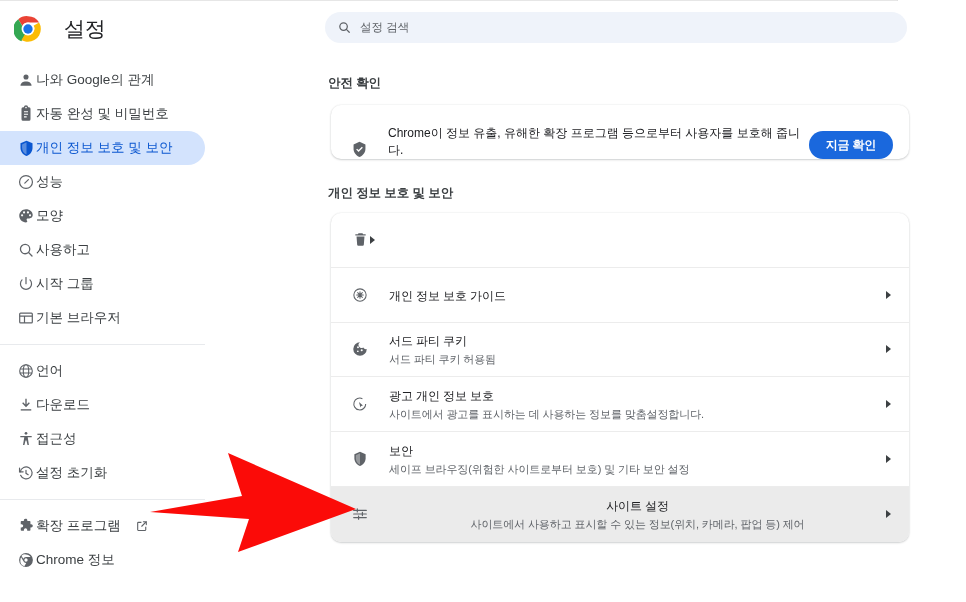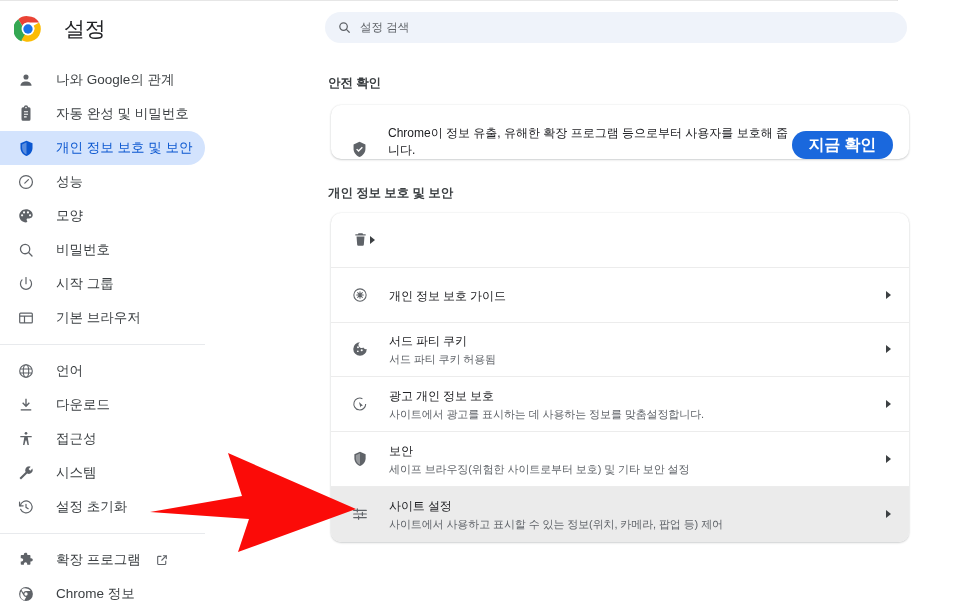--- a/index.html
+++ b/index.html
@@ -45,21 +45,20 @@
     cursor: pointer;
   }
   .nav-item .ic {
     flex: 0 0 20px; width: 20px; height: 20px;
     margin-left: 16px;
     display: flex; align-items: center; justify-content: center;
     color: #5f6368;
   }
   .nav-item .ic svg { display: block; }
   .nav-label {
-    margin-left: 20px;
     font-size: 13.5px; color: #3c4043;
     white-space: nowrap;
   }
   .nav-item.selected { background: #d3e3fd; }
   .nav-item.selected .nav-label { color: #0b57d0; font-weight: 500; }
   .nav-item.selected .ic { color: #0b57d0; }
   .ext-ic { margin-left: 14px; color: #5f6368; display: flex; }
   .nav-sep {
     height: 1px; width: 205px;
     background: #e8eaed;
@@ -109,39 +108,39 @@
   .sc-text {
     margin-left: 19px;
     font-size: 12px; color: #202124;
     flex: 1;
   }
   .sc-btn {
     margin-right: 16px;
     height: 28px; padding: 0 17px;
     background: #1a68dd;
     border: none; border-radius: 14px;
-    color: #ffffff; font-size: 16px; font-weight: 700;
+    color: #ffffff; font-size: 12px; font-weight: 700;
     font-family: "Liberation Sans", sans-serif;
     cursor: pointer;
     letter-spacing: -0.2px;
   }
 
   #privacy-card {
     left: 31px; top: 212px;
     width: 578px; height: 329px;
     overflow: hidden;
   }
   .row {
     position: relative;
     display: flex; align-items: center;
     height: 54.8px;
     border-bottom: 1px solid #ececec;
     cursor: pointer;
   }
-  .row:last-child { border-bottom: none; }
+  .row:last-child { border-bottom: none; text-align: center; }
   .row.highlight { background: #ebebeb; }
   .row .r-ic {
     flex: 0 0 20px; width: 20px; height: 20px;
     margin-left: 19px;
     display: flex; align-items: center; justify-content: center;
     color: #5f6368;
   }
   .r-txt { margin-left: 19px; flex: 1; }
   .r-title {
     font-size: 12px; color: #202124;
@@ -240,21 +239,21 @@
         <span class="nav-label">모양</span>
       </div>
 
       <div class="nav-item">
         <span class="ic">
           <svg width="18" height="18" viewBox="0 0 24 24" fill="none" stroke="currentColor" stroke-width="1.7">
             <circle cx="10.8" cy="10.8" r="6.2"></circle>
               <path d="M15.4 15.4 20 20" stroke-linecap="round"></path>
           </svg>
         </span>
-        <span class="nav-label">비밀번호</span>
+        <span class="nav-label">사용하고</span>
       </div>
 
       <div class="nav-item">
         <span class="ic">
           <svg width="18" height="18" viewBox="0 0 24 24" fill="none" stroke="currentColor" stroke-width="1.6" stroke-linecap="round">
             <path d="M12 3.4v8.2"></path>
               <path d="M17.3 6.6a7.4 7.4 0 1 1-10.6 0"></path>
           </svg>
         </span>
         <span class="nav-label">시작 그룹</span>
@@ -299,28 +298,20 @@
       <div class="nav-item">
         <span class="ic">
           <svg width="18" height="18" viewBox="0 0 24 24" fill="currentColor">
             <circle cx="12" cy="4.4" r="1.8"></circle>
             <path d="M4.4 8h15.2v1.8h-5.3l1.6 10.2h-1.9L12.6 14h-1.2L9.9 20H8l1.7-10.2H4.4z"></path>
           </svg>
         </span>
         <span class="nav-label">접근성</span>
       </div>
 
-      <div class="nav-item">
-        <span class="ic">
-          <svg width="18" height="18" viewBox="0 0 24 24" fill="currentColor">
-            <path d="M16.1 3a5.2 5.2 0 0 0-4.6 7.6L3.3 18.8l2 2 8.2-8.2A5.2 5.2 0 0 0 20.6 6l-2.9 2.9-2.3-2.3L18.3 3.7A5.2 5.2 0 0 0 16.1 3z"></path>
-          </svg>
-        </span>
-        <span class="nav-label">시스템</span>
-      </div>
 
       <div class="nav-item">
         <span class="ic">
           <svg width="18" height="18" viewBox="0 0 24 24" fill="none" stroke="currentColor" stroke-width="1.6" stroke-linecap="round">
             <path d="M4.3 10.4a8 8 0 1 1 .5 4.6"></path>
             <path d="M3.4 5.6v4.8h4.8"></path>
             <path d="M12 8.4v4.1l2.9 1.7"></path>
           </svg>
         </span>
         <span class="nav-label">설정 초기화</span>

